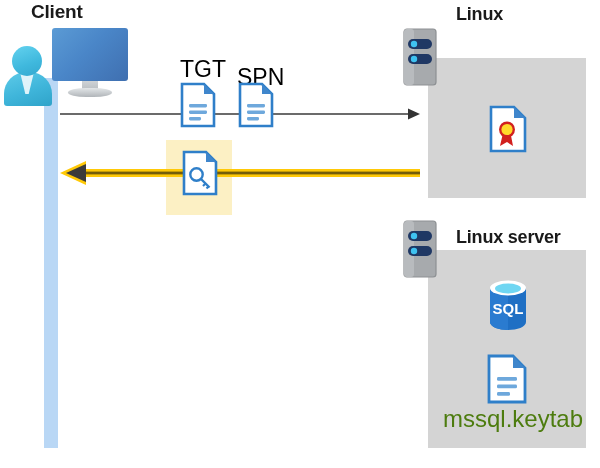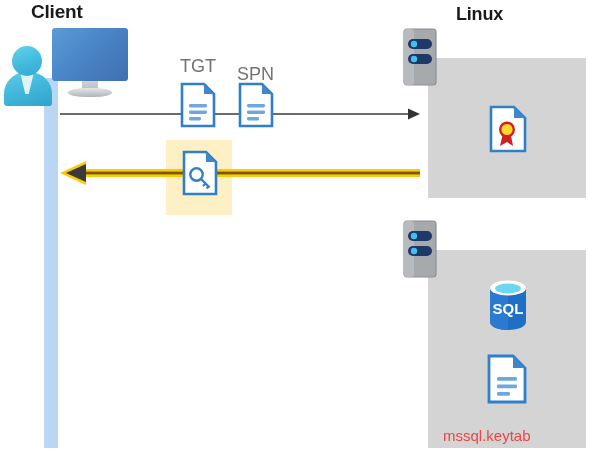--- a/index.html
+++ b/index.html
@@ -93,30 +93,30 @@
 
   
   #highlight-box{
     left:166px; top:140px;
     width:66px; height:75px;
     background:#fcf0c4;
   }
 
   
   .doc-label{
-    font-size:18px;
-    color:#737373;
+    font-size:23px;
+    color:#000000;
   }
   #tgt-label{left:180px; top:56px;}
   #spn-label{left:237px; top:64px;}
 
   #keytab-label{
-    left:443px; top:427px;
-    font-size:15px;
-    color:#ef4444;
+    left:443px; top:405px;
+    font-size:24px;
+    color:#4d7c0f;
   }
 
   
   .icon{display:block;}
   #tgt-doc{left:180px; top:82px;}
   #spn-doc{left:238px; top:82px;}
   #key-doc{left:182px; top:150px;}
   #cert-doc{left:489px; top:105px;}
   #sql-db{left:485px; top:278px;}
   #keytab-doc{left:487px; top:354px;}
@@ -213,20 +213,21 @@
 
   <svg class="abs icon" id="linux-server" width="34" height="58" viewBox="0 0 34 58">
     <rect x="1" y="1" width="32" height="56" rx="3" fill="#a7aaad" stroke="#8d9093" stroke-width="1.2"></rect>
     <rect x="1" y="1" width="10" height="56" rx="3" fill="#b8bbbe"></rect>
     <rect x="5" y="11" width="24" height="10" rx="5" fill="#1f3864"></rect>
     <circle cx="11" cy="16" r="3.2" fill="#3fc2f0"></circle>
     <rect x="5" y="26" width="24" height="10" rx="5" fill="#1f3864"></rect>
     <circle cx="11" cy="31" r="3.2" fill="#3fc2f0"></circle>
   </svg>
 
+  <div class="abs title" id="linux-title">Linux server</div>
 
   <svg class="abs icon" id="sql-db" width="46" height="54" viewBox="0 0 46 54">
     <path d="M5 10 V44 C5 49 14 52 23 52 C32 52 41 49 41 44 V10 Z" fill="#1f6fc4"></path>
     <path d="M5 10 V44 C5 49 14 52 23 52 V10 Z" fill="#2a7bd0"></path>
     <ellipse cx="23" cy="10" rx="18" ry="7.5" fill="#ffffff"></ellipse>
     <ellipse cx="23" cy="10.5" rx="13" ry="5" fill="#6fd6f2"></ellipse>
     <text x="23" y="36" text-anchor="middle" font-family="'Liberation Sans', sans-serif" font-size="15" font-weight="bold" fill="#ffffff">SQL</text>
   </svg>
 
   <svg class="abs icon" id="keytab-doc" width="40" height="50" viewBox="0 0 40 50">

